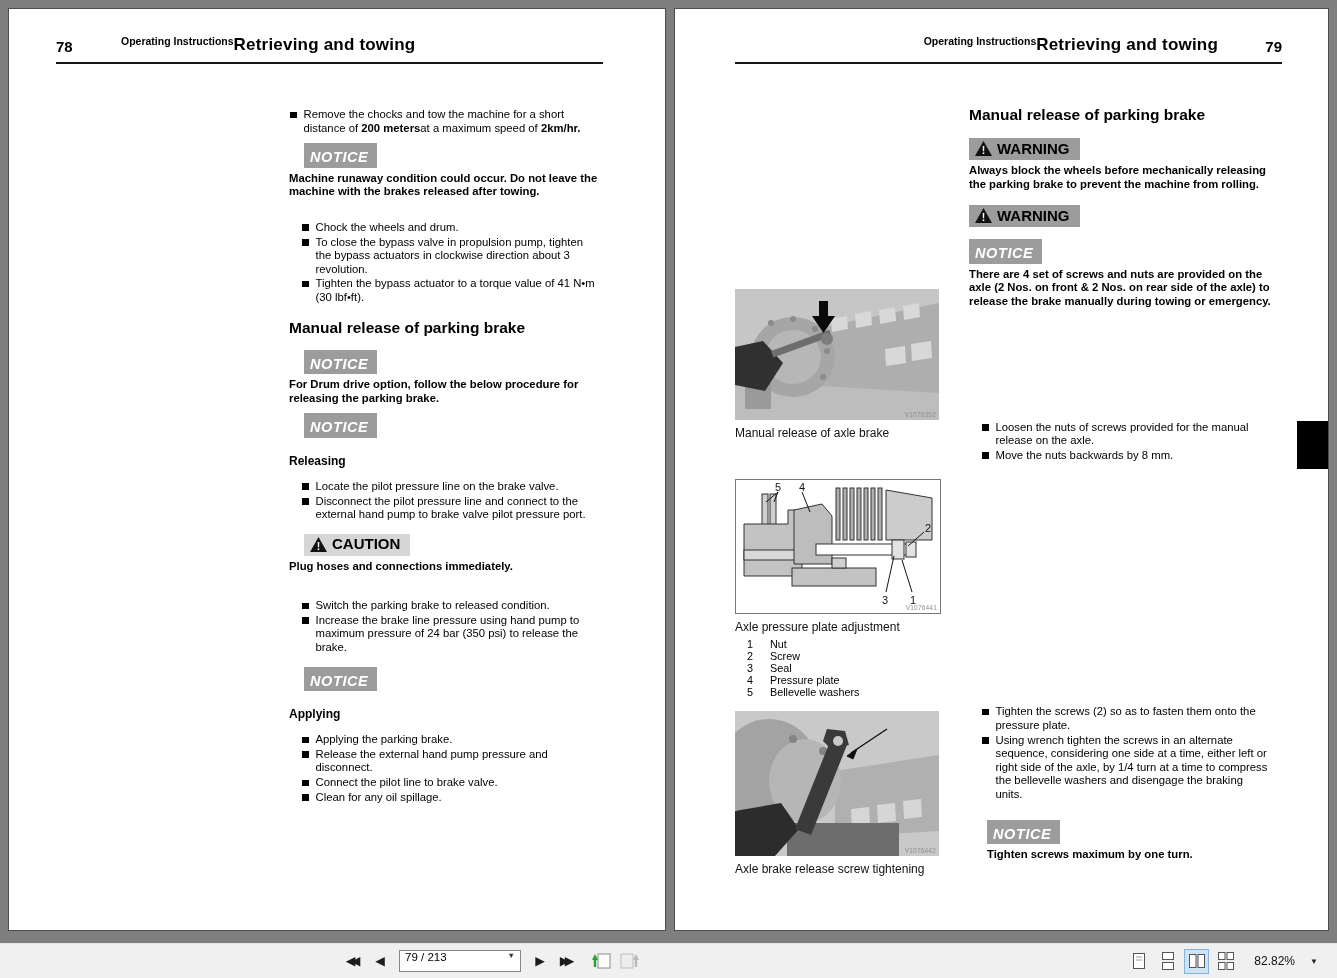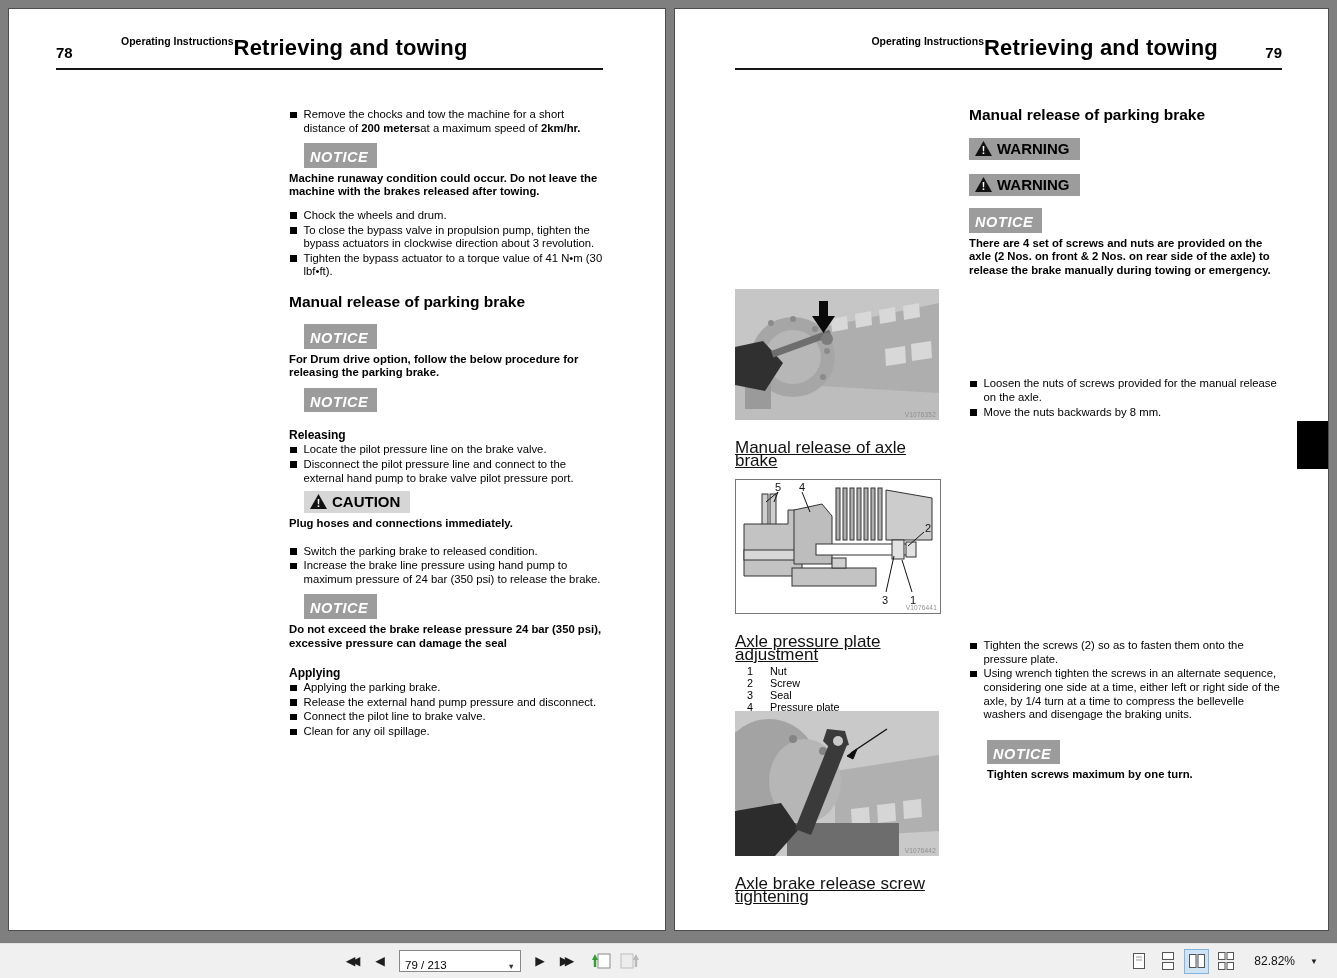--- a/index.html
+++ b/index.html
@@ -18,63 +18,63 @@
   .hdr{position:absolute;top:26px;border-bottom:2px solid #161616;padding-bottom:7px;}
   .hdr-left{left:47px;width:547px;}
   .hdr-right{left:60px;width:547px;}
   .hdr-row{display:flex;align-items:flex-end;}
   .hdr-pageno{font-size:15px;font-weight:bold;color:#000;}
   .hdr-left .hdr-pageno{width:65px;}
   .hdr-right .hdr-pageno{width:64px;text-align:right;}
   .hdr-stack{display:flex;flex-direction:row;}
   .hdr-right .hdr-stack{margin-left:auto;text-align:right;}
   .hdr-eyebrow{font-size:10.5px;font-weight:bold;color:#000;margin-bottom:3px;}
-  .hdr-title{font-size:22px;font-weight:bold;color:#000;letter-spacing:.2px;}
+  .hdr-title{font-size:17px;font-weight:bold;color:#000;letter-spacing:.2px;}
 
   
   .col{position:absolute;font-size:11.3px;line-height:13.6px;color:#000;}
   .lp-col{left:280px;top:99px;width:318px;}
   .rp-col{left:294px;top:97px;width:316px;}
 
   .bullet{display:flex;margin-bottom:1px;}
   .bullet .sq{flex:0 0 auto;width:6.5px;height:6.5px;background:#000;margin:3.5px 7px 0 1px;}
-  .b-group{margin:0;}
+  .b-group{margin:12px;}
   h2.sec{font-size:15.5px;font-weight:bold;margin:14px 0 0 0;line-height:18px;}
   h3.sub{font-size:12px;font-weight:bold;margin:16px 0 1px 0;line-height:14px;}
 
   .badge-row{margin:8px 0 0 0;}
   .indent{margin-left:15px;}
   .badge{display:inline-flex;align-items:center;vertical-align:top;}
   .badge-notice{background:#9c9c9c;color:#fff;font-weight:bold;font-style:italic;
     font-size:14.5px;padding:8px 9px 3px 6px;letter-spacing:.6px;}
   .badge-warning{background:#9c9c9c;color:#000;font-weight:bold;font-size:15px;padding:3px 10px 4px 6px;gap:5px;}
   .badge-caution{background:#d6d6d6;color:#000;font-weight:bold;font-size:15px;padding:3px 10px 4px 6px;gap:5px;}
   .bold-para{font-weight:bold;margin:4px 0 0 0;}.gap10{height:10px;}.gap14{height:14px;}
 
   
   .figure{position:absolute;left:60px;width:204px;}
   .fig-img{position:relative;width:204px;overflow:hidden;background:#c8c8c8;}
   .fig-img.bordered{border:1px solid #777;background:#fff;}
-  .fig-caption{font-size:17px;color:#111;margin-top:21px;line-height:13px;text-decoration:underline;}
+  .fig-caption{font-size:12px;color:#111;margin-top:7px;line-height:13px;}
   .watermark{position:absolute;right:3px;bottom:2px;font-size:6.5px;color:#8f8f8f;letter-spacing:.2px;}
   .legend{margin-top:5px;}
   .legend-row{display:flex;font-size:10.8px;line-height:11.9px;margin-left:12px;}
   .legend-num{width:23px;color:#000;}
   .legend-label{color:#000;}
   .thumb-tab{position:absolute;right:0;top:412px;width:31px;height:48px;background:#000;}
 
   
   .toolbar{position:absolute;left:0;right:0;bottom:0;height:34px;background:#f0f0f0;border-top:1px solid #e2e2e2;}
   .nav-group{position:absolute;left:341px;top:0;height:34px;display:flex;align-items:center;gap:3px;}
   .tb-btn{width:24px;height:26px;display:flex;align-items:center;justify-content:center;
     background:transparent;border:none;padding:0;color:#1d1d1d;cursor:default;}
   .tri{font-size:12.5px;line-height:1;}
   .tri-dbl{letter-spacing:-4.5px;margin-right:4.5px;}
   .page-combo{width:110px;height:20px;background:#fff;border:1px solid #878787;
-    display:flex;align-items:flex-end;padding:0 5px;font-size:11.5px;color:#000;margin:0 4px;}
+    display:flex;align-items:flex-start;padding:0 5px;font-size:11.5px;color:#000;margin:0 4px;}
   .combo-caret{margin-left:auto;font-size:7.5px;color:#333;}
   .view-group{position:absolute;right:14px;top:0;height:34px;display:flex;align-items:center;}
   .layout-btn{width:25px;height:25px;display:flex;align-items:center;justify-content:center;
     border:1px solid transparent;background:transparent;padding:0;margin-right:4px;}
   .layout-btn.selected{background:#cfe3f6;border:1px solid #84b3de;}
   .zoom-label{font-size:12px;color:#101010;margin:0 10px 0 12px;}
   .zoom-caret{font-size:8px;color:#222;width:18px;text-align:center;}
 </style>
 </head>
 <body>
@@ -163,21 +163,20 @@
         </div>
       <div class="bullet">
           <span class="sq"></span>
           <span>Increase the brake line pressure using hand pump to maximum pressure of 24 bar (350 psi) to release the brake.</span>
         </div>
     </div>
 
     <div class="badge-row indent">
       <span class="badge badge-notice">NOTICE</span>
     </div>
-    <div class="bold-para indent">Do not exceed the brake release pressure 24 bar (350 psi), excessive pressure can damage the seal</div>
 
     <h3 class="sub">Applying</h3>
     <div class="b-group">
       <div class="bullet">
           <span class="sq"></span>
           <span>Applying the parking brake.</span>
         </div>
       <div class="bullet">
           <span class="sq"></span>
           <span>Release the external hand pump pressure and disconnect.</span>
@@ -355,20 +354,21 @@
 
     <div class="badge-row" style="margin-top:14px;">
       <span class="badge badge-warning">
         <svg width="17" height="15" viewBox="0 0 17 15">
           <polygon points="8.5,0 17,15 0,15" fill="#111"></polygon>
           <text x="8.5" y="13" fill="#fff" font-size="10.5" font-weight="bold" text-anchor="middle">!</text>
         </svg>
         <span>WARNING</span>
       </span>
     </div>
+    <div class="bold-para">Always block the wheels before mechanically releasing the parking brake to prevent the machine from rolling.</div>
 
     <div class="badge-row" style="margin-top:14px;">
       <span class="badge badge-warning">
         <svg width="17" height="15" viewBox="0 0 17 15">
           <polygon points="8.5,0 17,15 0,15" fill="#111"></polygon>
           <text x="8.5" y="13" fill="#fff" font-size="10.5" font-weight="bold" text-anchor="middle">!</text>
         </svg>
         <span>WARNING</span>
       </span>
     </div>

